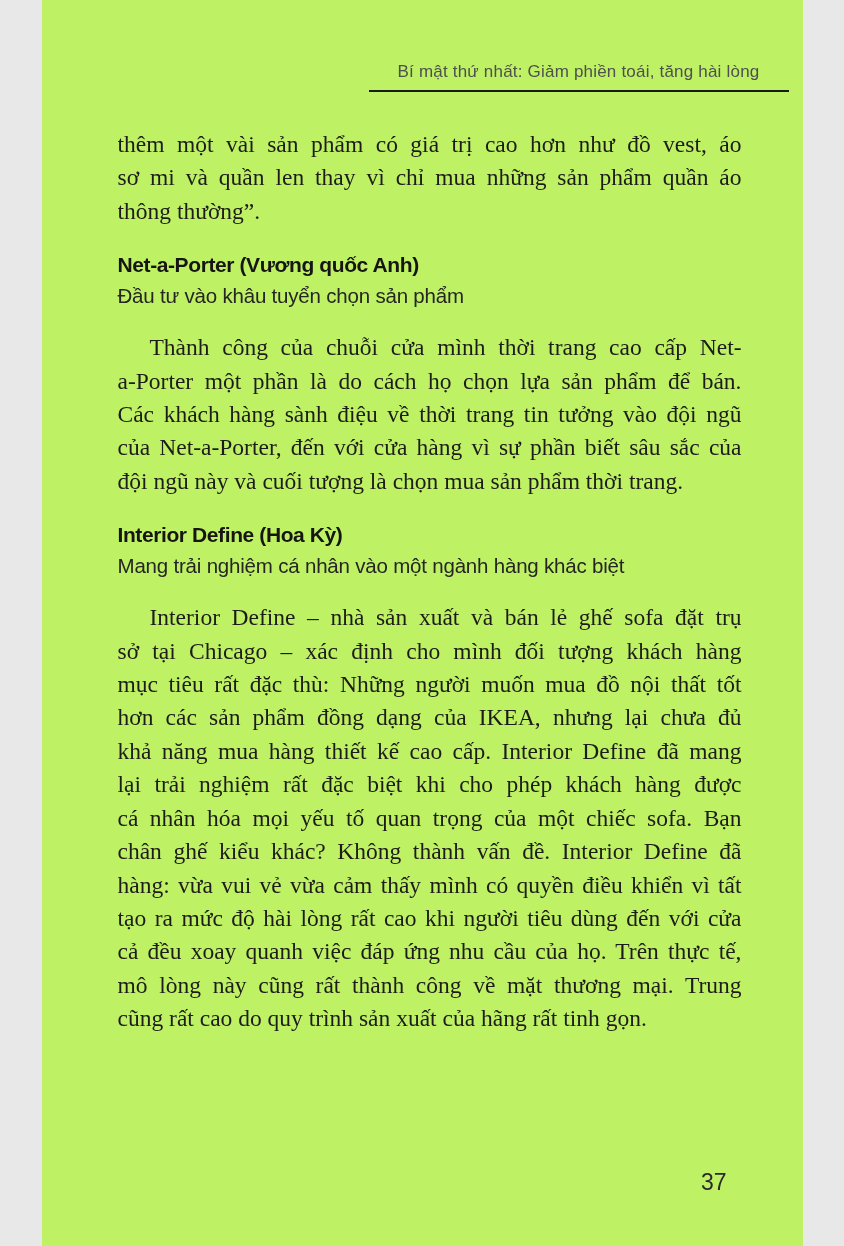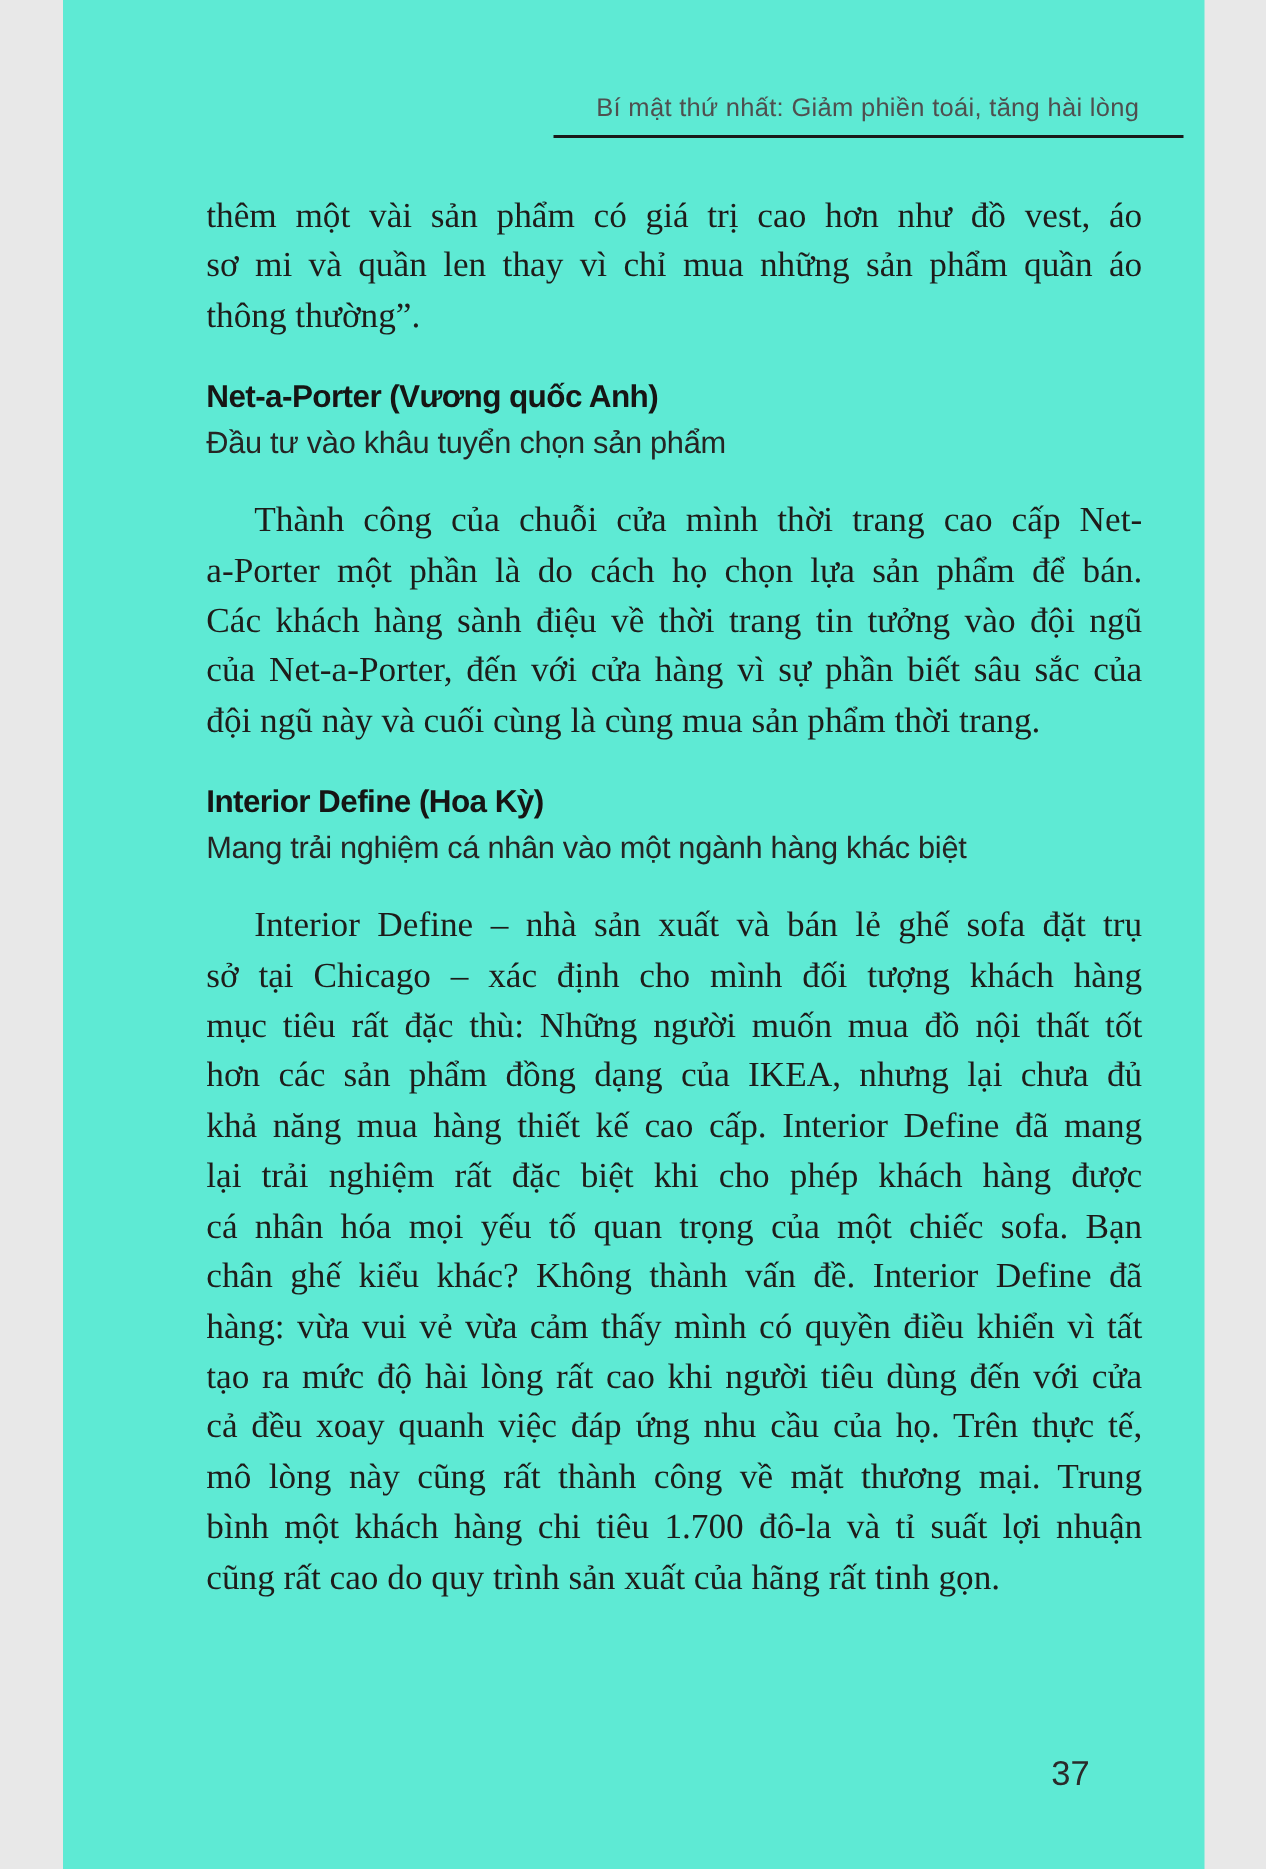--- a/index.html
+++ b/index.html
@@ -5,42 +5,42 @@
   html, body {
     margin: 0;
     padding: 0;
     background: #e8e8e8;
   }
   .page {
     position: relative;
     width: 761px;
     height: 1246px;
     margin: 0 auto;
-    background: #5eead4;
+    background: #bef264;
     overflow: hidden;
     box-sizing: border-box;
   }
 
   
   .running-header {
     margin: 62px 14px 0 auto;
     width: 420px;
     text-align: center;
     font-family: "Liberation Sans", sans-serif;
     font-size: 17px;
     letter-spacing: 0.2px;
     color: #4f4f4f;
     padding-bottom: 8px;
     border-bottom: 2px solid #1a1a1a;
   }
 
   
   .content {
     width: 624px;
-    margin: 36px 108px 0 96px;
+    margin: 36px 108px 0 76px;
   }
 
   .para {
     font-family: "Liberation Serif", serif;
     font-size: 23.5px;
     line-height: 33.4px;
     color: #1e1c1a;
     margin: 0;
   }
   .para .line {
@@ -103,41 +103,40 @@
       </div>
 
     <div class="section">
       <div class="section-heading">Net-a-Porter (Vương quốc Anh)</div>
       <div class="section-subheading">Đầu tư vào khâu tuyển chọn sản phẩm</div>
       <div class="para indent-first">
           <div class="line">Thành công của chuỗi cửa mình thời trang cao cấp Net-</div>
           <div class="line">a-Porter một phần là do cách họ chọn lựa sản phẩm để bán.</div>
           <div class="line">Các khách hàng sành điệu về thời trang tin tưởng vào đội ngũ</div>
           <div class="line">của Net-a-Porter, đến với cửa hàng vì sự phần biết sâu sắc của</div>
-          <div class="line">đội ngũ này và cuối cùng là cùng mua sản phẩm thời trang.</div>
+          <div class="line">đội ngũ này và cuối tượng là chọn mua sản phẩm thời trang.</div>
         </div>
     </div>
 
     <div class="section">
       <div class="section-heading">Interior Define (Hoa Kỳ)</div>
       <div class="section-subheading">Mang trải nghiệm cá nhân vào một ngành hàng khác biệt</div>
       <div class="para indent-first">
           <div class="line">Interior Define – nhà sản xuất và bán lẻ ghế sofa đặt trụ</div>
           <div class="line">sở tại Chicago – xác định cho mình đối tượng khách hàng</div>
           <div class="line">mục tiêu rất đặc thù: Những người muốn mua đồ nội thất tốt</div>
           <div class="line">hơn các sản phẩm đồng dạng của IKEA, nhưng lại chưa đủ</div>
           <div class="line">khả năng mua hàng thiết kế cao cấp. Interior Define đã mang</div>
           <div class="line">lại trải nghiệm rất đặc biệt khi cho phép khách hàng được</div>
           <div class="line">cá nhân hóa mọi yếu tố quan trọng của một chiếc sofa. Bạn</div>
           <div class="line">chân ghế kiểu khác? Không thành vấn đề. Interior Define đã</div>
           <div class="line">hàng: vừa vui vẻ vừa cảm thấy mình có quyền điều khiển vì tất</div>
           <div class="line">tạo ra mức độ hài lòng rất cao khi người tiêu dùng đến với cửa</div>
           <div class="line">cả đều xoay quanh việc đáp ứng nhu cầu của họ. Trên thực tế,</div>
           <div class="line">mô lòng này cũng rất thành công về mặt thương mại. Trung</div>
-          <div class="line">bình một khách hàng chi tiêu 1.700 đô-la và tỉ suất lợi nhuận</div>
           <div class="line">cũng rất cao do quy trình sản xuất của hãng rất tinh gọn.</div>
         </div>
     </div>
 
   </div>
 
   <div class="page-number">37</div>
 
 </div>
 

